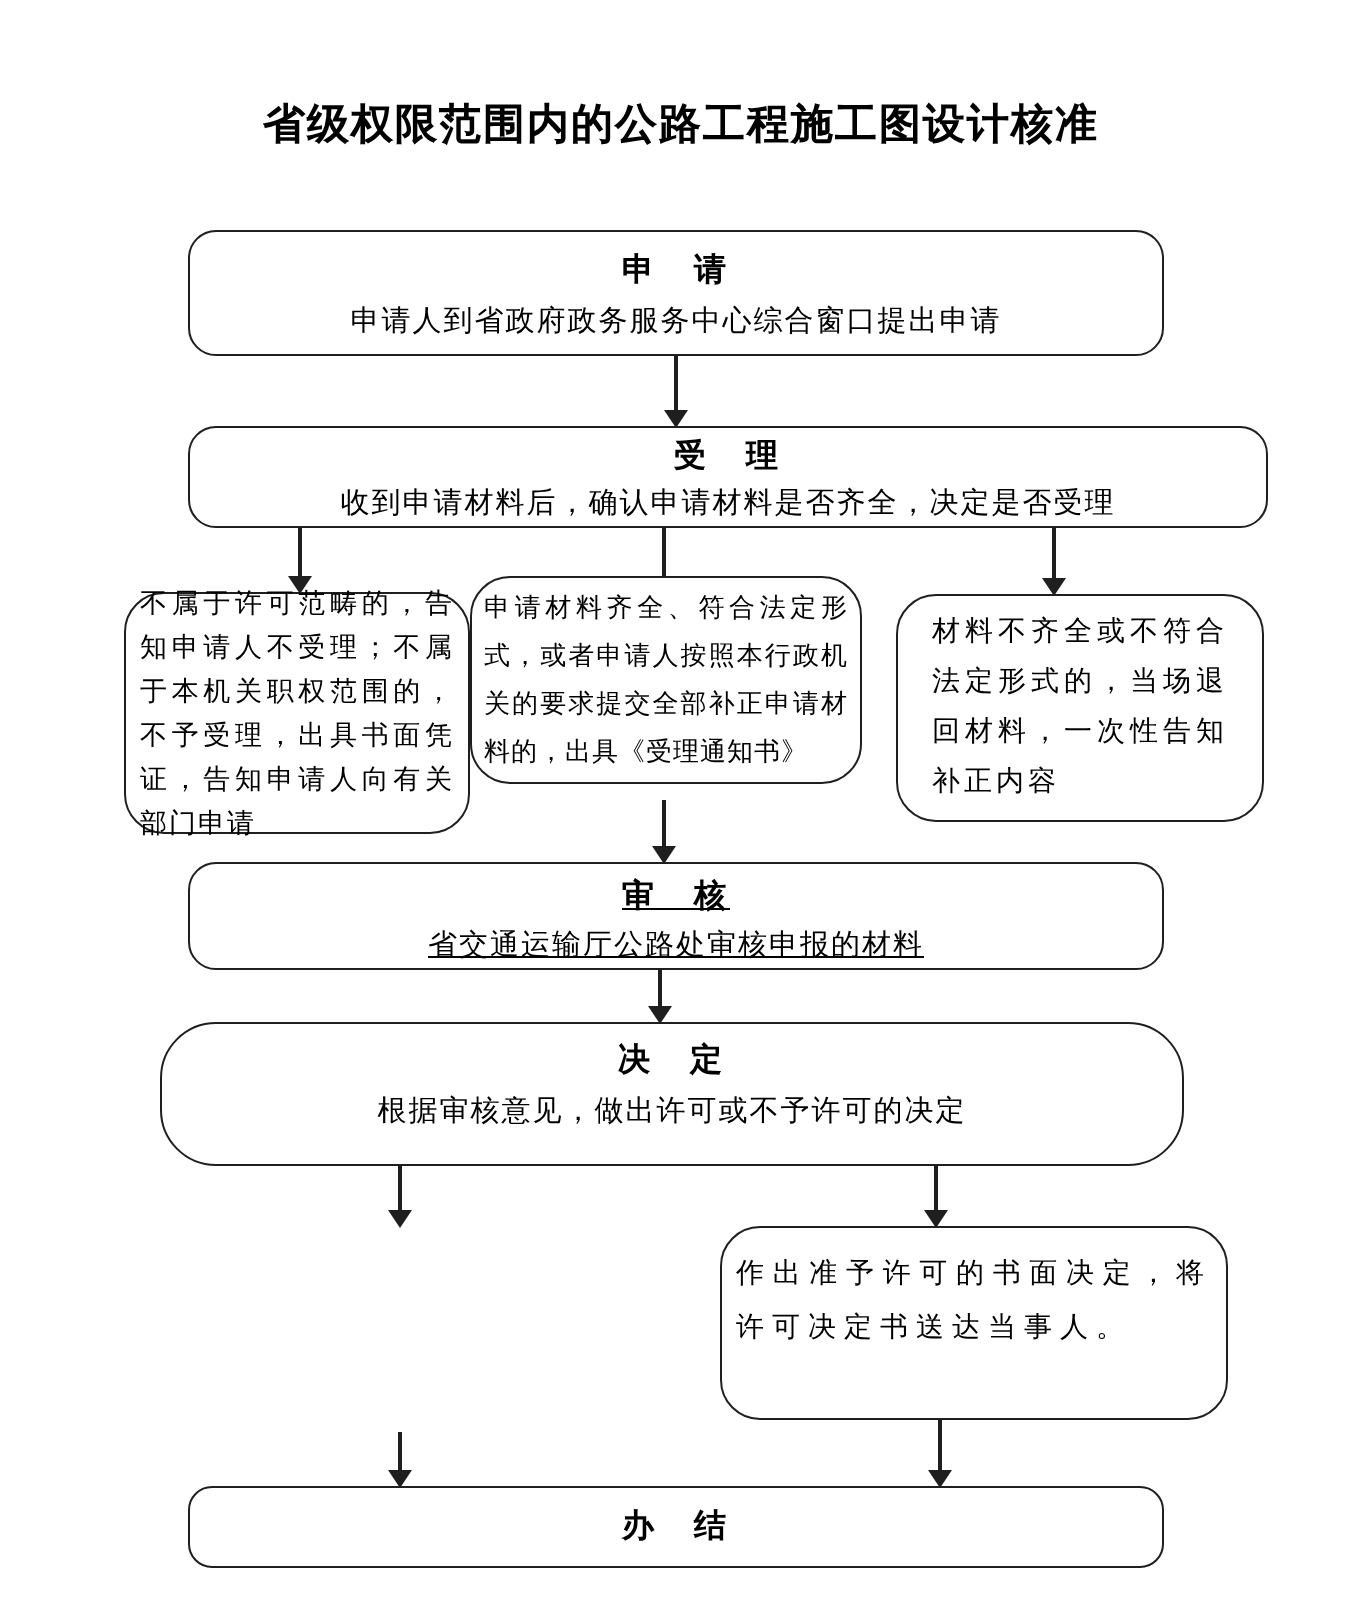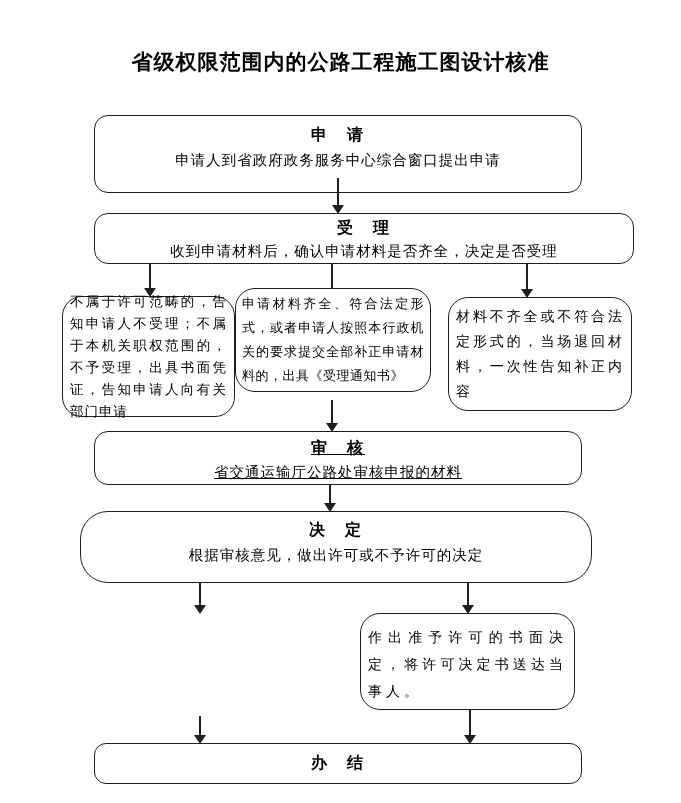--- a/index.html
+++ b/index.html
@@ -21,41 +21,41 @@
     position:absolute;box-sizing:border-box;border:1.5px solid var(--line);
     background:var(--bg);
   }
   .wide{border-radius:14px;text-align:center;}
   .branch{border-radius:20px;display:flex;align-items:center;}
   .node-heading{font-weight:bold;font-size:16px;letter-spacing:2px;display:block;}
   .node-body{font-size:14.5px;letter-spacing:1px;display:block;}
   .branch .node-body{text-align:justify;text-justify:inter-character;}
 
   
-  .n-apply{left:94px;top:115px;width:488px;height:78px;padding-top:9px;}
+  .n-apply{left:94px;top:115px;width:488px;height:63px;padding-top:9px;}
   .n-apply .node-body{margin-top:5px;}
   .n-accept{left:94px;top:213px;width:540px;height:51px;padding-top:4px;}
   .n-accept .node-body{margin-top:3px;}
   .n-review{left:94px;top:431px;width:488px;height:54px;padding-top:6px;text-decoration:underline;}
   .n-review .node-body{margin-top:4px;}
   .n-decision{left:80px;top:511px;width:512px;height:72px;padding-top:8px;border-radius:28px;}
   .n-decision .node-body{margin-top:5px;}
   .n-finish{left:94px;top:743px;width:488px;height:41px;border-radius:12px;
     display:flex;align-items:center;justify-content:center;padding-top:0;}
 
   
   .n-reject{left:45px;top:296px;width:173px;height:121px;padding:4px 7px;margin-left:17px;}
   .n-reject .node-body{font-size:13.5px;letter-spacing:1px;line-height:22px;}
   .n-ok{left:235px;top:288px;width:196px;height:104px;padding:4px 6px;}
   .n-ok .node-body{font-size:13px;letter-spacing:0.5px;line-height:24px;}
-  .n-incomplete{left:448px;top:297px;width:184px;height:114px;padding:4px 7px;}
+  .n-incomplete{left:448px;top:297px;width:184px;height:114px;padding:4px 17px;}
   .n-incomplete .node-body{font-size:14px;letter-spacing:2px;line-height:25px;}
   .n-deny{left:92px;top:613px;width:223px;height:103px;padding:4px 7px;}
   .n-deny .node-body{font-size:14px;letter-spacing:3px;line-height:24px;}
-  .n-grant{left:360px;top:613px;width:215px;height:97px;padding:4px 7px;align-items:flex-start;}
+  .n-grant{left:360px;top:613px;width:254px;height:97px;padding:4px 7px;align-items:flex-start;}
   .n-grant .node-body{font-size:14px;letter-spacing:4px;line-height:27px;margin-top:6px;}
 
   
   .arrow{position:absolute;width:14px;}
   .arrow .shaft{
     position:absolute;top:0;bottom:7px;left:50%;width:1.5px;margin-left:-0.75px;
     background:var(--line);
   }
   .arrow .head{
     position:absolute;bottom:0;left:50%;margin-left:-6.5px;width:0;height:0;

